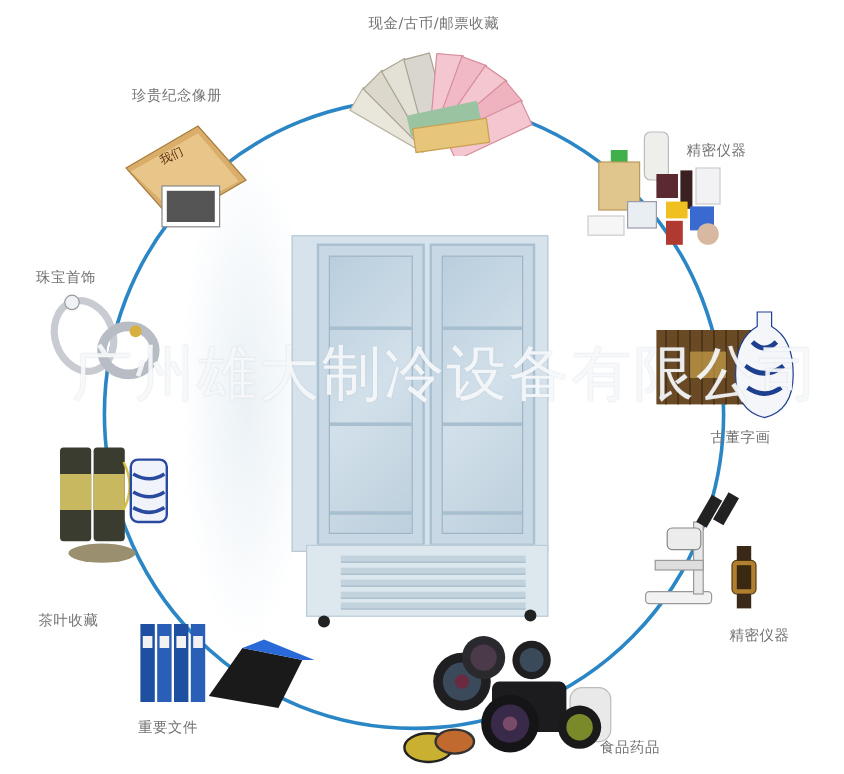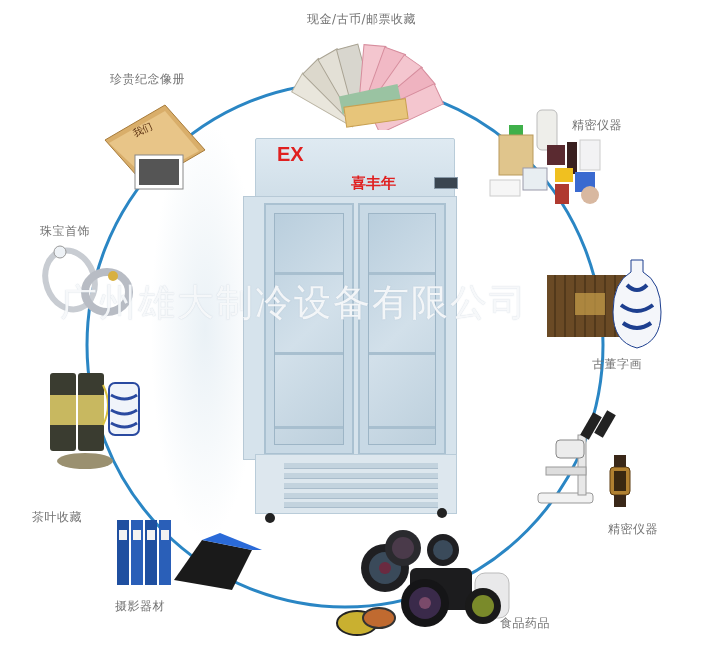--- a/index.html
+++ b/index.html
@@ -1,21 +1,21 @@
 <!DOCTYPE html>
 <html><head>
 <meta charset="utf-8">
 <style>
   html, body { margin:0; padding:0; background:#ffffff; }
   body { width:703px; height:645px; position:relative; overflow:hidden; font-family:"DejaVu Sans", sans-serif; }
   .abs { position:absolute; }
   .label { position:absolute; font-size:12px; color:#737373; white-space:nowrap; letter-spacing:0.5px; }
   svg { display:block; }
   .ghost { position:absolute; left:150px; top:120px; width:110px; height:420px; background:radial-gradient(ellipse at center, rgba(220,232,240,0.6), rgba(255,255,255,0) 70%); }
-  .watermark { position:absolute; left:60px; top:278px; font-size:37px; color:rgba(255,255,255,0.85); letter-spacing:2px; white-space:nowrap; text-shadow:0 0 1px rgba(150,170,190,0.6); font-family:"DejaVu Sans", sans-serif; }
+  .watermark { position:absolute; left:60px; top:278px; font-size:50px; color:rgba(255,255,255,0.85); letter-spacing:2px; white-space:nowrap; text-shadow:0 0 1px rgba(150,170,190,0.6); font-family:"DejaVu Sans", sans-serif; }
   .fridge { position:absolute; left:243px; top:138px; width:215px; height:385px; }
   .fridge-top { position:absolute; left:12px; top:0; width:198px; height:62px; background:linear-gradient(#dfeaf2,#cfdee8); border:1px solid #b9ccd9; border-radius:2px; }
   .fridge-ex { position:absolute; left:21px; top:4px; font-size:20px; color:#e02020; font-family:"Liberation Sans", sans-serif; font-weight:bold; }
   .fridge-brand { position:absolute; left:95px; top:35px; font-size:15px; color:#e02020; font-weight:bold; }
   .fridge-display { position:absolute; left:178px; top:38px; width:22px; height:10px; background:#3a4550; border:1px solid #8899a8; }
   .fridge-body { position:absolute; left:0; top:58px; width:212px; height:262px; background:#d6e3ec; border:1px solid #b7c9d6; }
   .door { position:absolute; top:6px; height:248px; background:#c8d9e5; border:2px solid #aac1d1; }
   .door .glass { position:absolute; left:8px; top:8px; right:8px; bottom:8px; background:linear-gradient(135deg,#b9cedd,#d2e0ea 50%,#bccfdc); border:1px solid #9db5c6; }
   .shelf { position:absolute; left:0; right:0; height:3px; background:#a8bfcf; }
   .fridge-base { position:absolute; left:12px; top:316px; width:200px; height:58px; background:#dde7ee; border:1px solid #b9ccd9; }
@@ -25,25 +25,20 @@
 </head>
 <body>
 
 <svg class="abs" style="left:0;top:0" width="703" height="645">
   <ellipse cx="345" cy="345" rx="258" ry="262" fill="none" stroke="#2a86c4" stroke-width="3"></ellipse>
 </svg>
 
 <div class="ghost"></div>
 
 <div class="fridge">
-  <div class="fridge-top">
-    <span class="fridge-ex">EX</span>
-    <span class="fridge-brand">喜丰年</span>
-    <div class="fridge-display"></div>
-  </div>
   <div class="fridge-body">
     <div class="door" style="left:20px;width:86px;">
       <div class="glass">
         <div class="shelf" style="top:58px"></div>
         <div class="shelf" style="top:138px"></div>
         <div class="shelf" style="top:212px"></div>
       </div>
     </div>
     <div class="door" style="left:114px;width:84px;">
       <div class="glass">
@@ -183,16 +178,16 @@
   <circle cx="78" cy="36" r="5" fill="#d8b040"></circle>
 </svg>
 
 <div class="watermark">广州雄大制冷设备有限公司</div>
 
 <div class="label" style="left:307px;top:11px">现金/古币/邮票收藏</div>
 <div class="label" style="left:572px;top:117px">精密仪器</div>
 <div class="label" style="left:592px;top:356px">古董字画</div>
 <div class="label" style="left:608px;top:521px">精密仪器</div>
 <div class="label" style="left:500px;top:615px">食品药品</div>
-<div class="label" style="left:115px;top:598px">摄影器材</div>
+<div class="label" style="left:115px;top:598px">重要文件</div>
 <div class="label" style="left:32px;top:509px">茶叶收藏</div>
-<div class="label" style="left:40px;top:223px">珠宝首饰</div>
+<div class="label" style="left:30px;top:223px">珠宝首饰</div>
 <div class="label" style="left:110px;top:71px">珍贵纪念像册</div>
 
 </body></html>

